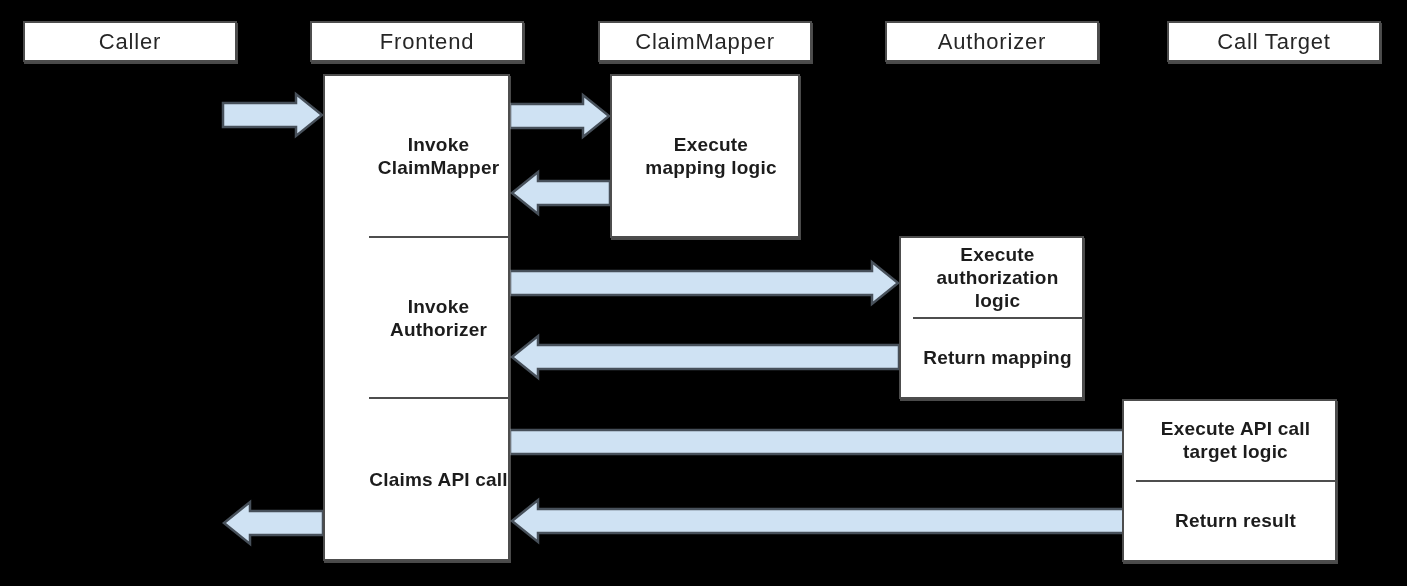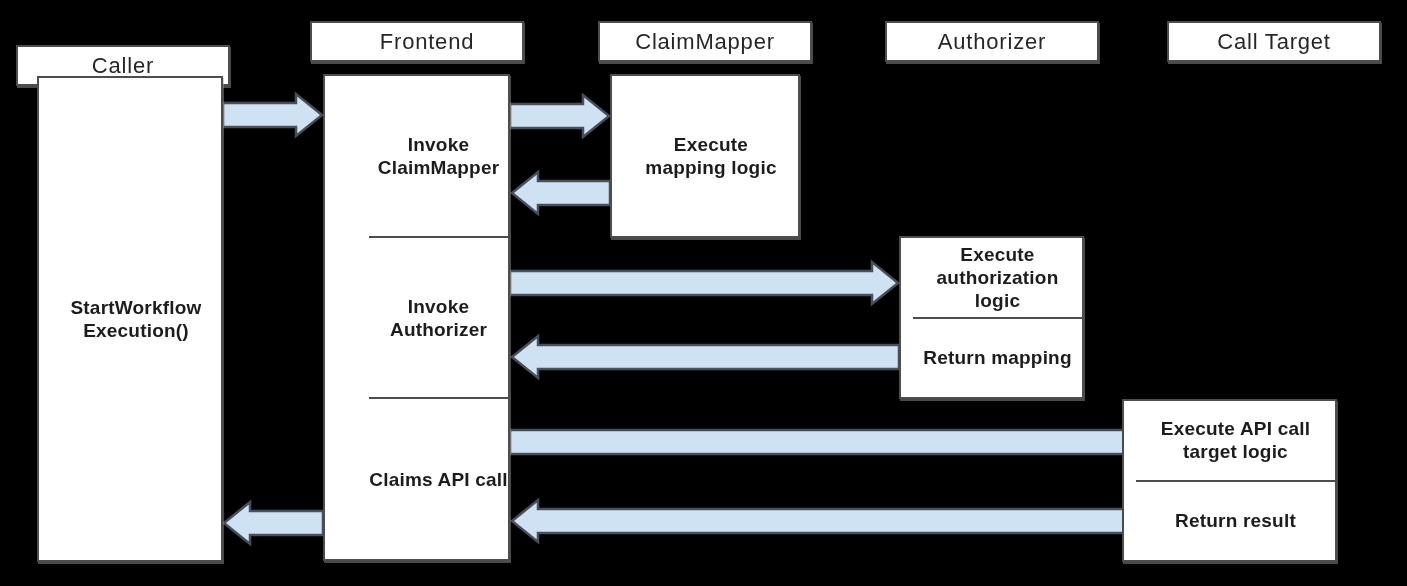--- a/index.html
+++ b/index.html
@@ -70,21 +70,21 @@
   }
   .task-label {
     font-size: 19px;
     font-weight: 700;
     line-height: 23px;
     color: #1c1c1c;
     white-space: pre-line;
     letter-spacing: 0.2px;
   }
   
-  #hdr-caller      { left: 16px; margin-top: 24px; }
+  #hdr-caller      { left: 23px; }
   #hdr-frontend    { left: 310px; padding-left: 20px; }
   #hdr-claimmapper { left: 598px; }
   #hdr-authorizer  { left: 885px; }
   #hdr-calltarget  { left: 1167px; align-items: center; }
   
   #col-caller      { left: 37px;   top: 76px;  width: 186px; height: 486px; }
   #col-frontend    { left: 323px;  top: 74px;  width: 187px; height: 487px; padding-left: 32px; }
   #col-claimmapper { left: 610px;  top: 74px;  width: 190px; height: 164px; }
   #col-authorizer  { left: 899px;  top: 236px; width: 185px; height: 163px; }
   #col-calltarget  { left: 1122px; top: 399px; width: 215px; height: 163px; }
@@ -114,26 +114,20 @@
   <div class="hdr" id="hdr-claimmapper">
     <span class="hdr-label">ClaimMapper</span>
   </div>
   <div class="hdr" id="hdr-authorizer">
     <span class="hdr-label">Authorizer</span>
   </div>
   <div class="hdr" id="hdr-calltarget">
     <span class="hdr-label">Call Target</span>
   </div>
 
-  <div class="col" id="col-caller">
-    <div class="task">
-      <span class="task-label">StartWorkflow
-Execution()</span>
-    </div>
-  </div>
 
   <div class="col" id="col-frontend">
     <div class="task">
       <span class="task-label">Invoke
 ClaimMapper</span>
     </div>
     <div class="task">
       <span class="task-label">Invoke
 Authorizer</span>
     </div>

